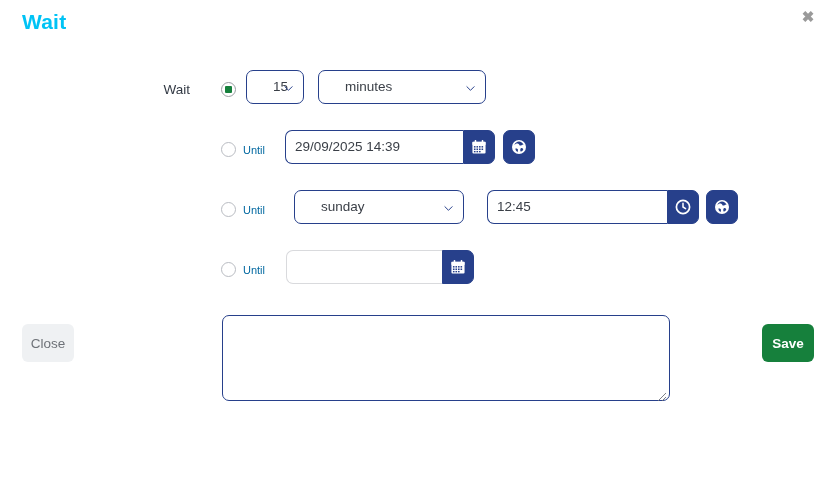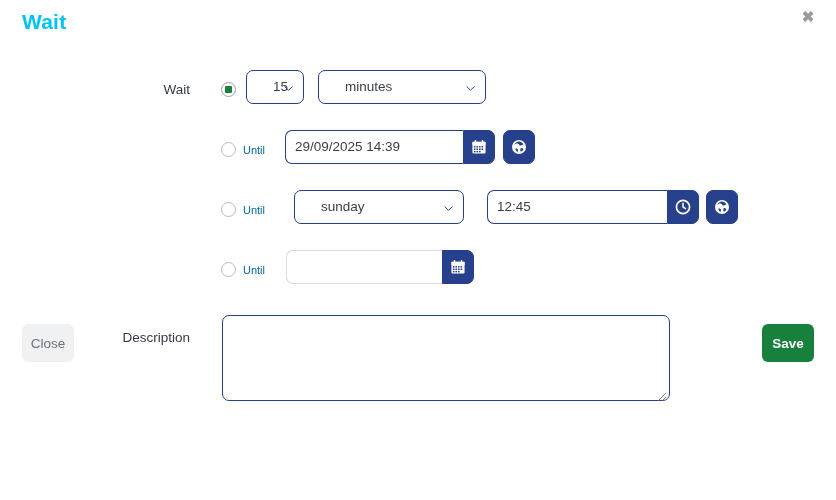--- a/index.html
+++ b/index.html
@@ -370,21 +370,20 @@
             <rect x="8" y="9.6" width="1.7" height="1.6" fill="#27408b"></rect>
             <rect x="10.7" y="9.6" width="1.7" height="1.6" fill="#27408b"></rect>
             <rect x="2.6" y="12.2" width="1.7" height="1.5" fill="#27408b"></rect>
             <rect x="5.3" y="12.2" width="1.7" height="1.5" fill="#27408b"></rect>
             <rect x="8" y="12.2" width="1.7" height="1.5" fill="#27408b"></rect>
           </svg>
         </span>
       </div>
     </div>
 
-    <div class="desc-label">Description</div>
     <div class="desc-box">
 
       <span class="resize-grip">
         <svg width="11" height="11" viewBox="0 0 11 11">
           <path d="M10 2 L2 10 M10 6 L6 10" stroke="#6e7278" stroke-width="0.9" fill="none"></path>
         </svg>
       </span>
     </div>
 
   </div>

